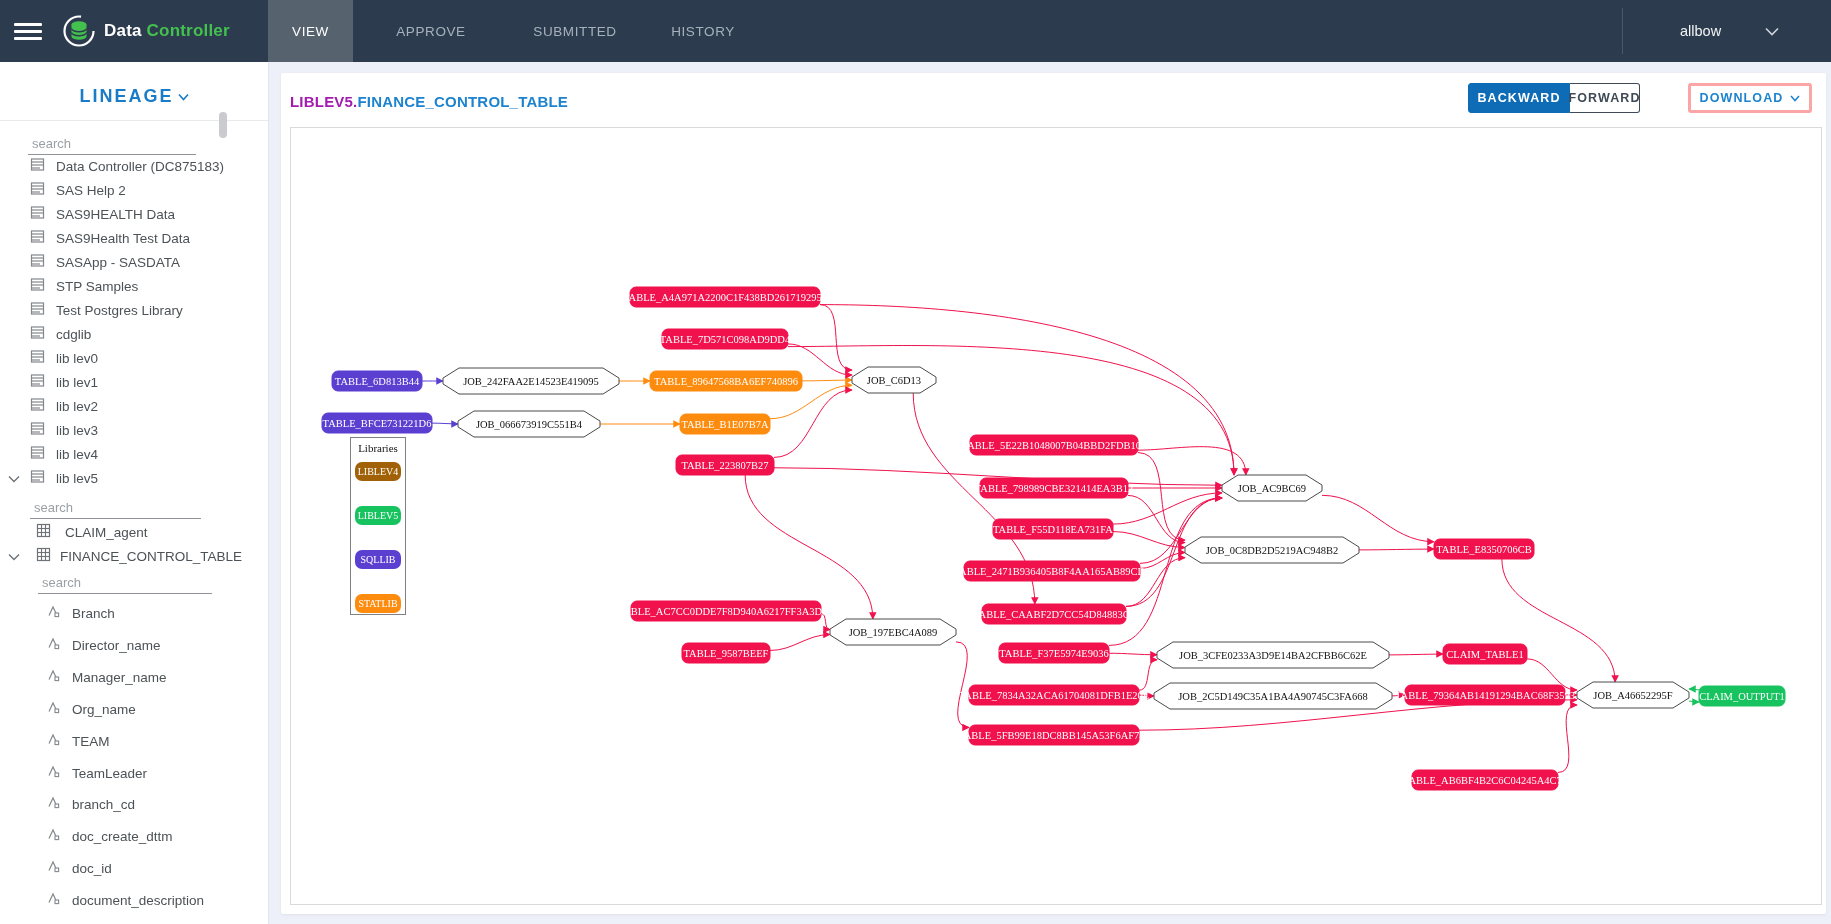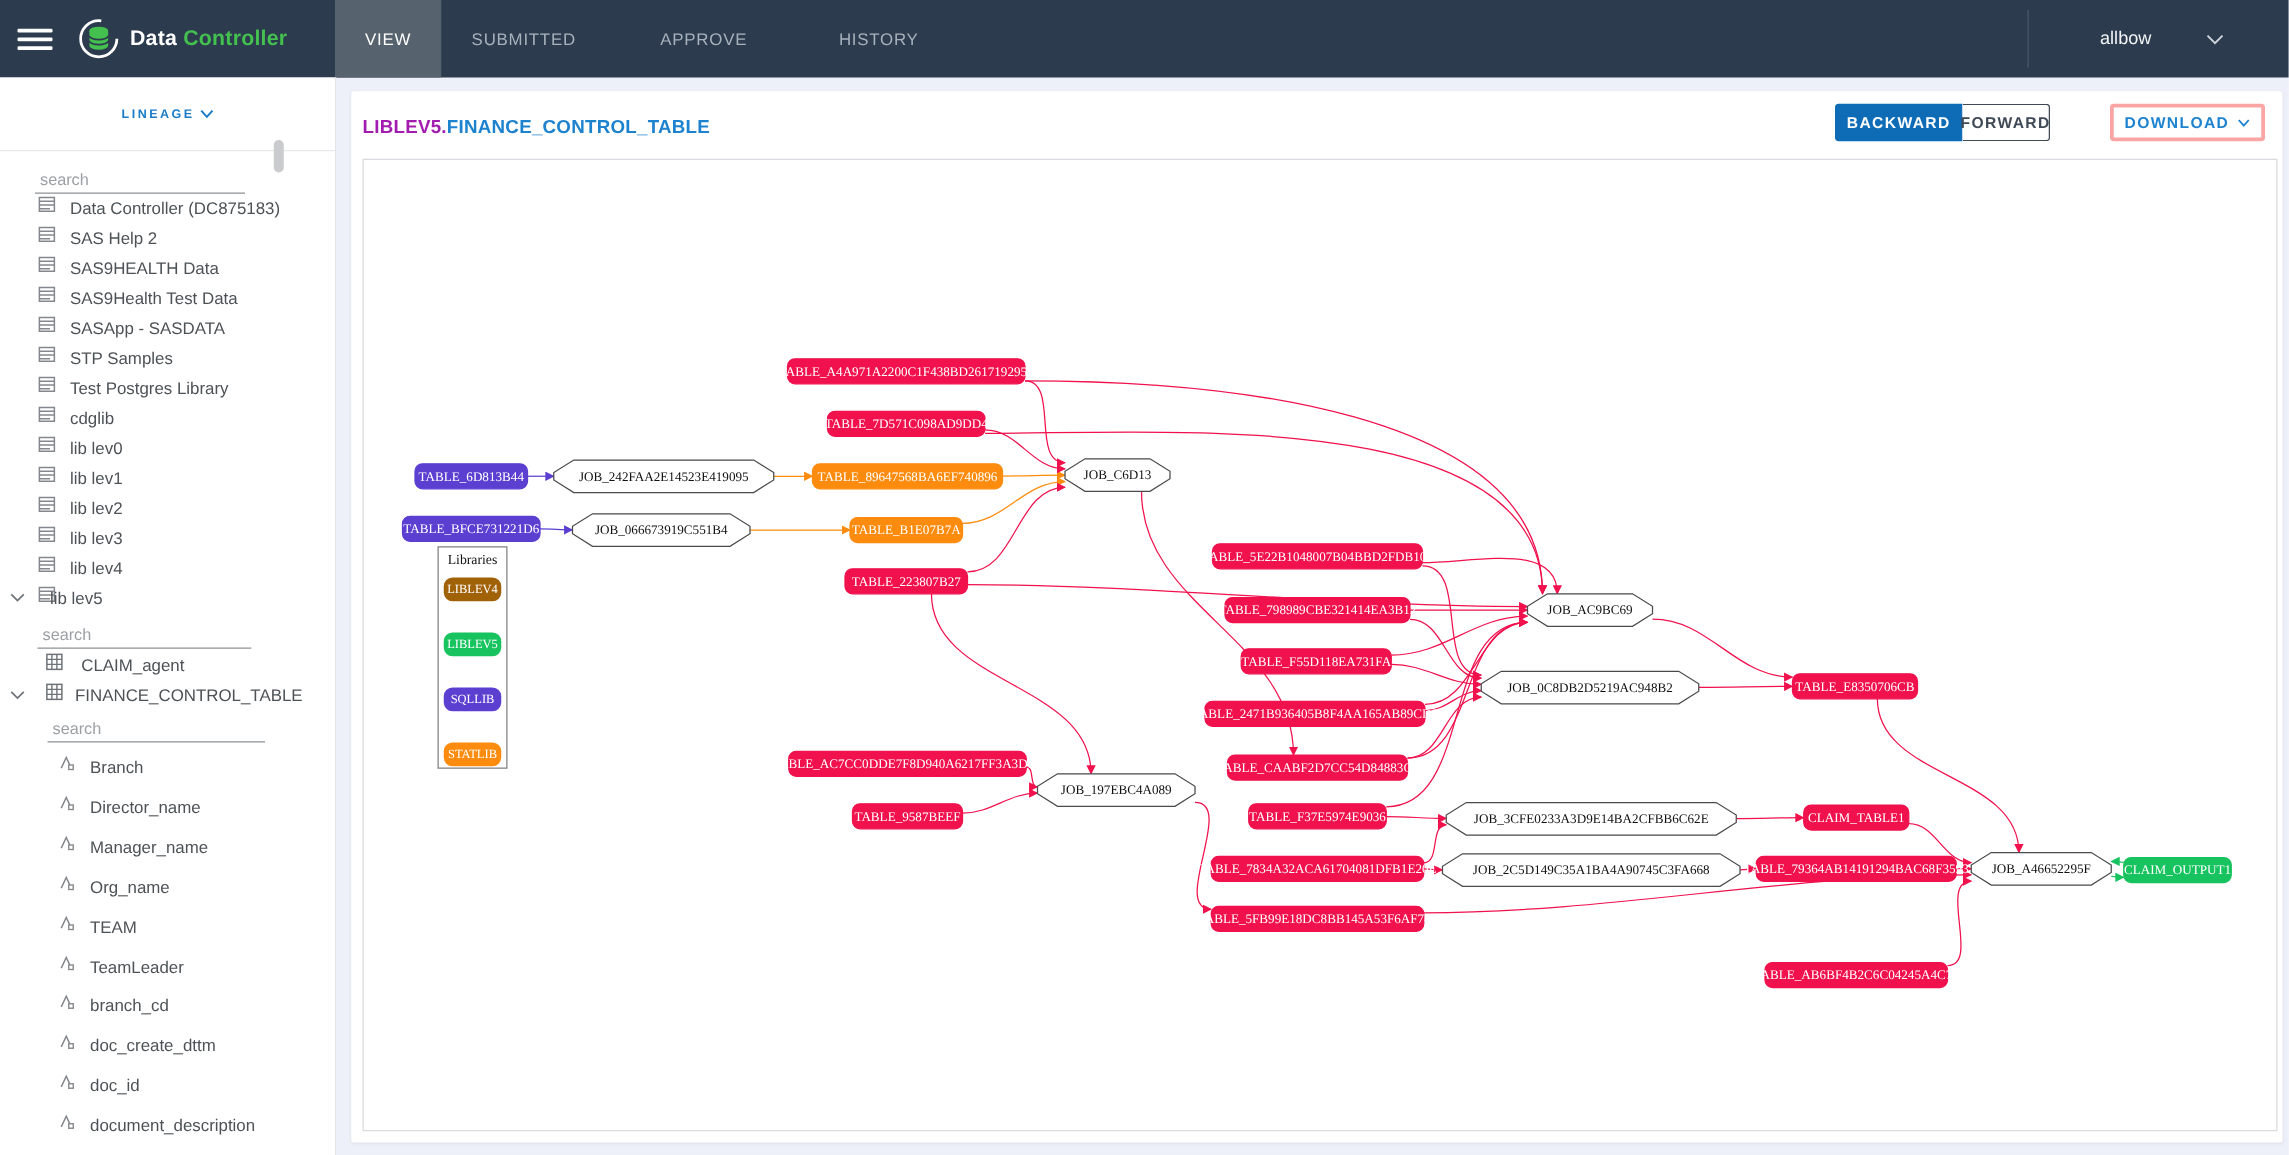--- a/index.html
+++ b/index.html
@@ -18,21 +18,21 @@
   .nav-tabs{position:absolute;left:268px;top:0;height:62px;display:flex;}
   .tab{height:62px;display:flex;align-items:center;justify-content:center;
        color:#a7b1bb;font-size:13.5px;letter-spacing:.6px;cursor:pointer;}
   .tab.active{background:#56626e;color:#ffffff;}
   .nav-divider{position:absolute;left:1622px;top:8px;width:1px;height:46px;background:#47586a;}
   .nav-user{position:absolute;left:1680px;top:0;height:62px;display:flex;align-items:center;color:#f2f4f6;font-size:14.5px;cursor:pointer;}
   .nav-user svg{margin-left:44px;}
   
   .sidebar{position:absolute;left:0;top:62px;width:268px;height:862px;background:#fff;border-right:1px solid #e2e4e8;}
   .lineage{position:absolute;left:0;top:24px;width:100%;text-align:center;color:#1a7cc7;
-           font-size:10px;font-weight:bold;letter-spacing:2px;cursor:pointer;}
+           font-size:18px;font-weight:bold;letter-spacing:2px;cursor:pointer;}
   .lineage svg{vertical-align:middle;margin-left:4px;}
   .side-divider{position:absolute;left:0;top:58px;width:268px;height:1px;background:#e8e9ec;}
   .side-search{position:absolute;height:22px;border:none;border-bottom:1px solid #8f9296;
                font-size:13px;color:#4c5256;background:transparent;outline:none;padding:0 4px;}
   .side-search::placeholder{color:#9ba0a5;}
   .srow{position:absolute;left:0;width:268px;height:24px;display:flex;align-items:center;cursor:pointer;}
   .srow .chev{position:absolute;left:8px;}
   .srow .ic{position:absolute;}
   .srow .lbl{position:absolute;color:#4c5256;font-size:13.5px;white-space:nowrap;}
   .sb-thumb{position:absolute;left:219px;top:50px;width:8px;height:26px;background:#c9cbcf;border-radius:4px;cursor:pointer;}
@@ -75,22 +75,22 @@
       <path d="M9.5,14.5 a7.5,3.2 0 0 0 15,0" fill="none" stroke="#2c3c4e" stroke-width="1.4"></path>
       <path d="M9.5,18.5 a7.5,3.2 0 0 0 15,0" fill="none" stroke="#2c3c4e" stroke-width="1.4"></path>
     </svg>
     <div class="brand-text">
       <span>Data</span>
       <span class="green">Controller</span>
     </div>
   </div>
   <div class="nav-tabs">
       <div class="tab active" style="width: 85px;">VIEW</div>
+      <div class="tab" style="width: 156px;">APPROVE</div>
       <div class="tab" style="width: 132px;">SUBMITTED</div>
-      <div class="tab" style="width: 156px;">APPROVE</div>
       <div class="tab" style="width: 124px;">HISTORY</div>
     </div>
   <div class="nav-divider"></div>
   <div class="nav-user">
     <span>allbow</span>
     <svg width="14" height="9" viewBox="0 0 14 9">
       <polyline points="1,1.5 7,7.5 13,1.5" fill="none" stroke="#cfd4d9" stroke-width="1.6"></polyline>
     </svg>
   </div>
 </div>
@@ -225,21 +225,21 @@
       <div class="srow" style="top: 404px;">
         <span class="chev"><svg width="12" height="8" viewBox="0 0 12 8">
             <polyline points="1,1.5 6,6.5 11,1.5" fill="none" stroke="#6d7378" stroke-width="1.4"></polyline>
           </svg></span>
         <span class="ic" style="left:30px"><svg width="15" height="15" viewBox="0 0 15 15">
             <rect x="1.5" y="2" width="12" height="11" fill="none" stroke="#84888d" stroke-width="1.2"></rect>
             <line x1="1.5" y1="5" x2="13.5" y2="5" stroke="#84888d" stroke-width="1.2"></line>
             <line x1="1.5" y1="8" x2="13.5" y2="8" stroke="#84888d" stroke-width="1.2"></line>
             <line x1="1.5" y1="11" x2="10" y2="11" stroke="#84888d" stroke-width="1.2"></line>
           </svg></span>
-        <span class="lbl" style="left:40px">lib lev5</span>
+        <span class="lbl" style="left:56px">lib lev5</span>
       </div>
     </div>
   <input class="side-search" style="left: 30px; top: 434px; width: 163px;" placeholder="search">
   <div id="table-list">
       <div class="srow" style="top: 458px;">
         <span class="ic" style="left:36px"><svg width="15" height="15" viewBox="0 0 15 15">
             <rect x="1.5" y="1.5" width="12" height="12" fill="none" stroke="#6d7378" stroke-width="1.2"></rect>
             <line x1="5.5" y1="1.5" x2="5.5" y2="13.5" stroke="#6d7378" stroke-width="1.1"></line>
             <line x1="9.5" y1="1.5" x2="9.5" y2="13.5" stroke="#6d7378" stroke-width="1.1"></line>
             <line x1="1.5" y1="5.5" x2="13.5" y2="5.5" stroke="#6d7378" stroke-width="1.1"></line>

